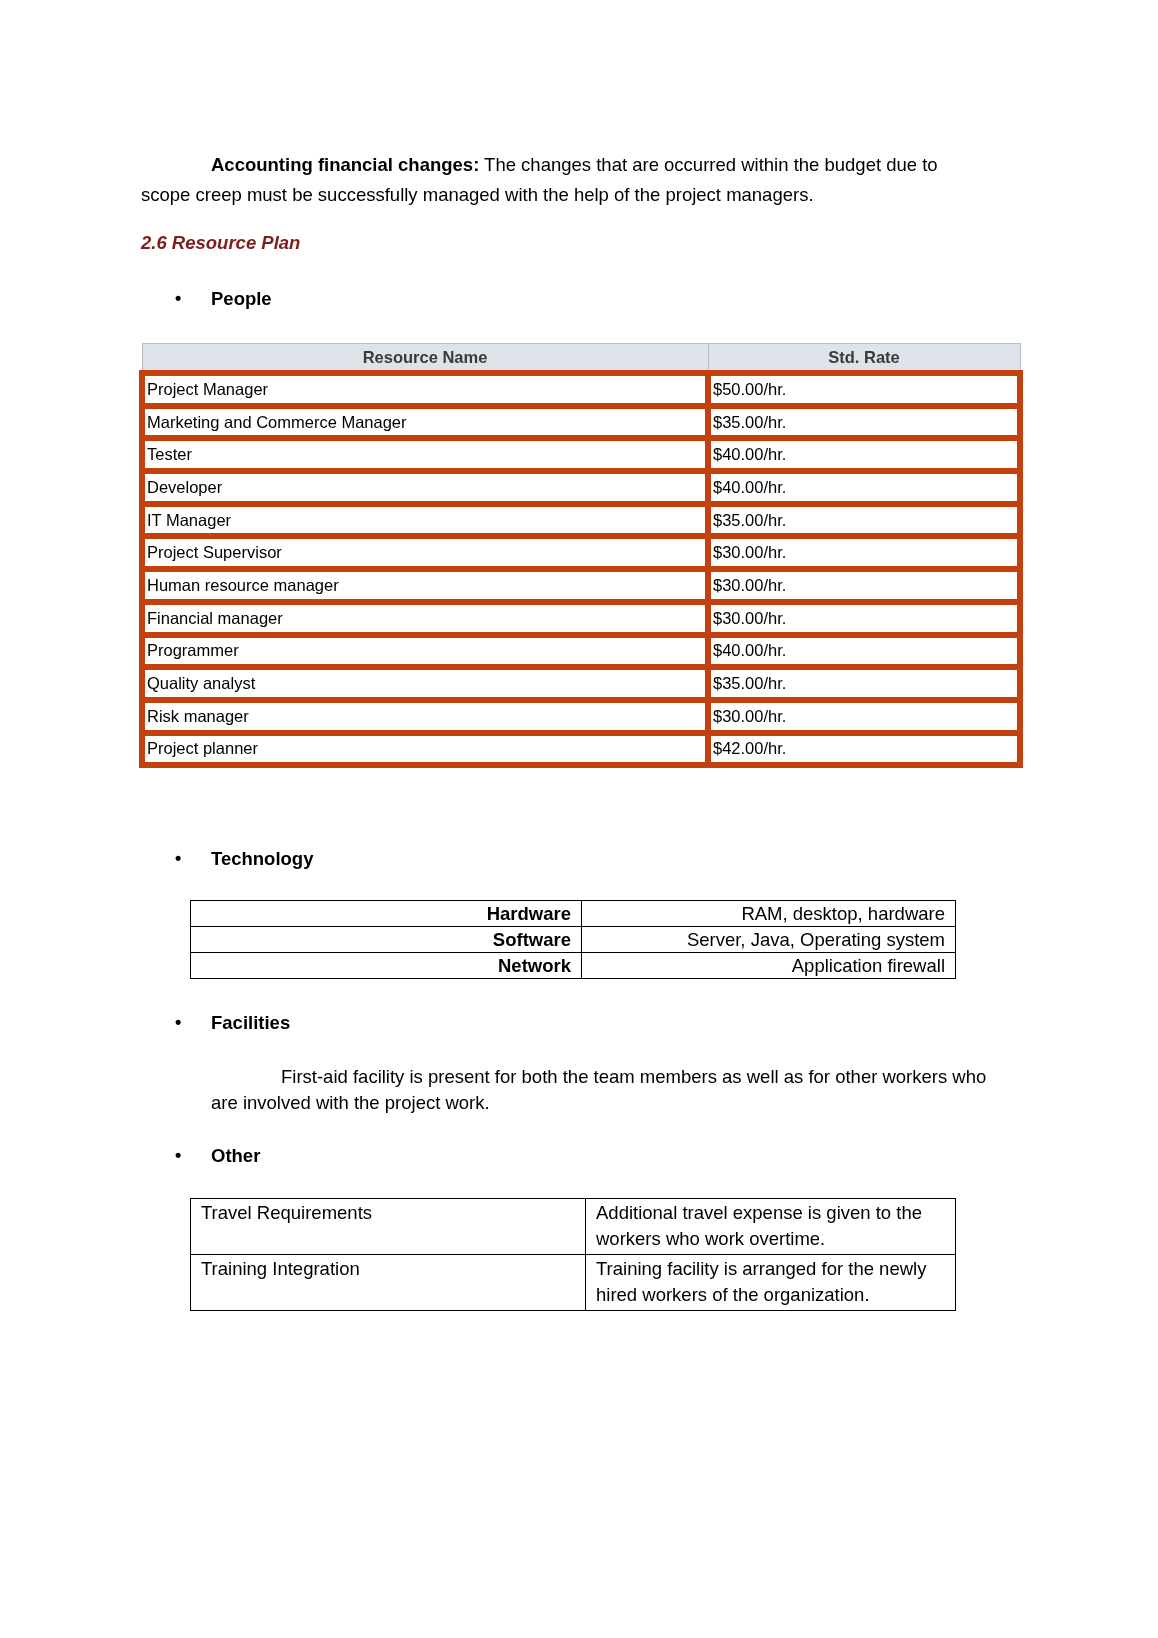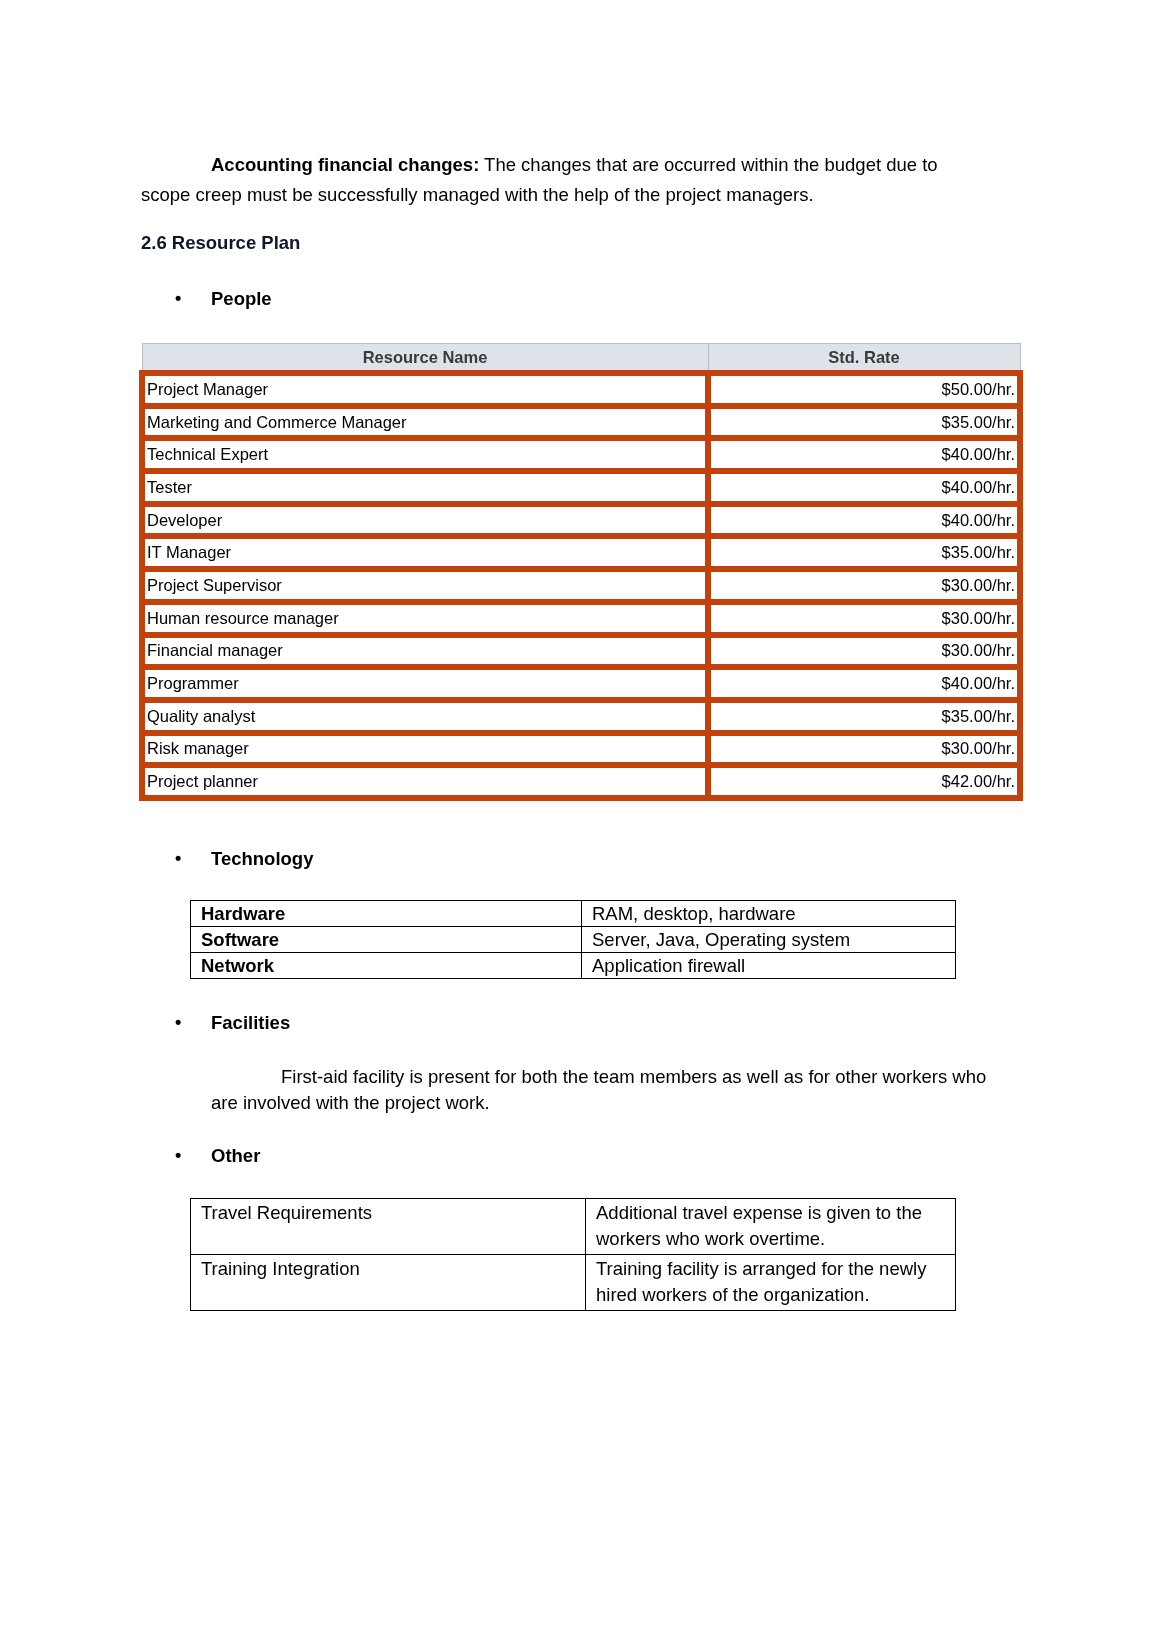--- a/index.html
+++ b/index.html
@@ -1,31 +1,31 @@
 <!DOCTYPE html>
 <html><head>
 <meta charset="utf-8">
 <style>
   html, body { margin: 0; padding: 0; background: #ffffff; }
   body { width: 1158px; height: 1638px; position: relative; font-family: "Liberation Sans", sans-serif; color: #000; }
   .page { position: absolute; left: 0; top: 0; width: 1158px; height: 1638px; margin-top: 10px; }
   .para { position: absolute; left: 141px; top: 140px; width: 840px; font-size: 18.5px; line-height: 30px; }
   .para .lead { font-weight: bold; }
   .para .indent { display: inline-block; width: 70px; }
-  .heading { position: absolute; left: 141px; top: 222px; font-size: 18.5px; font-weight: bold; color: #0f172a; }
+  .heading { position: absolute; left: 141px; top: 222px; font-size: 18.5px; font-weight: bold; color: #7f1d1d; font-style: italic; }
   .bullet { position: absolute; font-size: 18.5px; font-weight: bold; }
   .bullet .dot { position: absolute; left: -36px; top: 0; font-size: 18px; }
   table { border-collapse: collapse; position: absolute; }
   .people { left: 139px; top: 333px; width: 884px; font-size: 16.5px; border-radius: 32px; }
   .people th { background: #dee3ea; color: #3a3a3a; font-weight: bold; height: 26px; border: 1px solid #b8bcc4; text-align: center; padding: 0; }
   .people td { height: 26.7px; border: 6px solid #c2410c; padding: 0 2px; }
-  .people td.rate { text-align: right; }
+  .people td.rate { text-align: left; }
   .people .c1 { width: 565px; }
   .tech { left: 190px; top: 890px; width: 766px; font-size: 18.5px; }
-  .tech td { border: 1px solid #000; height: 25px; padding: 0 10px; line-height: 24px; }
+  .tech td { border: 1px solid #000; height: 25px; padding: 0 10px; line-height: 24px; text-align: right; }
   .tech td.k { font-weight: bold; width: 370px; }
   .fac { position: absolute; left: 211px; top: 1054px; width: 800px; font-size: 18.5px; line-height: 26px; }
   .fac .indent { display: inline-block; width: 70px; }
   .other { left: 190px; top: 1188px; width: 766px; font-size: 18.5px; padding-left: 40px; }
   .other td { border: 1px solid #000; vertical-align: top; padding: 1px 10px 2px 10px; line-height: 26px; }
   .other td.k { width: 374px; }
 </style>
 </head>
 <body>
 
@@ -50,24 +50,20 @@
       </tr>
     </thead>
     <tbody>
       <tr>
           <td>Project Manager</td>
           <td class="rate">$50.00/hr.</td>
         </tr>
       <tr>
           <td>Marketing and Commerce Manager</td>
           <td class="rate">$35.00/hr.</td>
-        </tr>
-      <tr>
-          <td>Technical Expert</td>
-          <td class="rate">$40.00/hr.</td>
         </tr>
       <tr>
           <td>Tester</td>
           <td class="rate">$40.00/hr.</td>
         </tr>
       <tr>
           <td>Developer</td>
           <td class="rate">$40.00/hr.</td>
         </tr>
       <tr>

